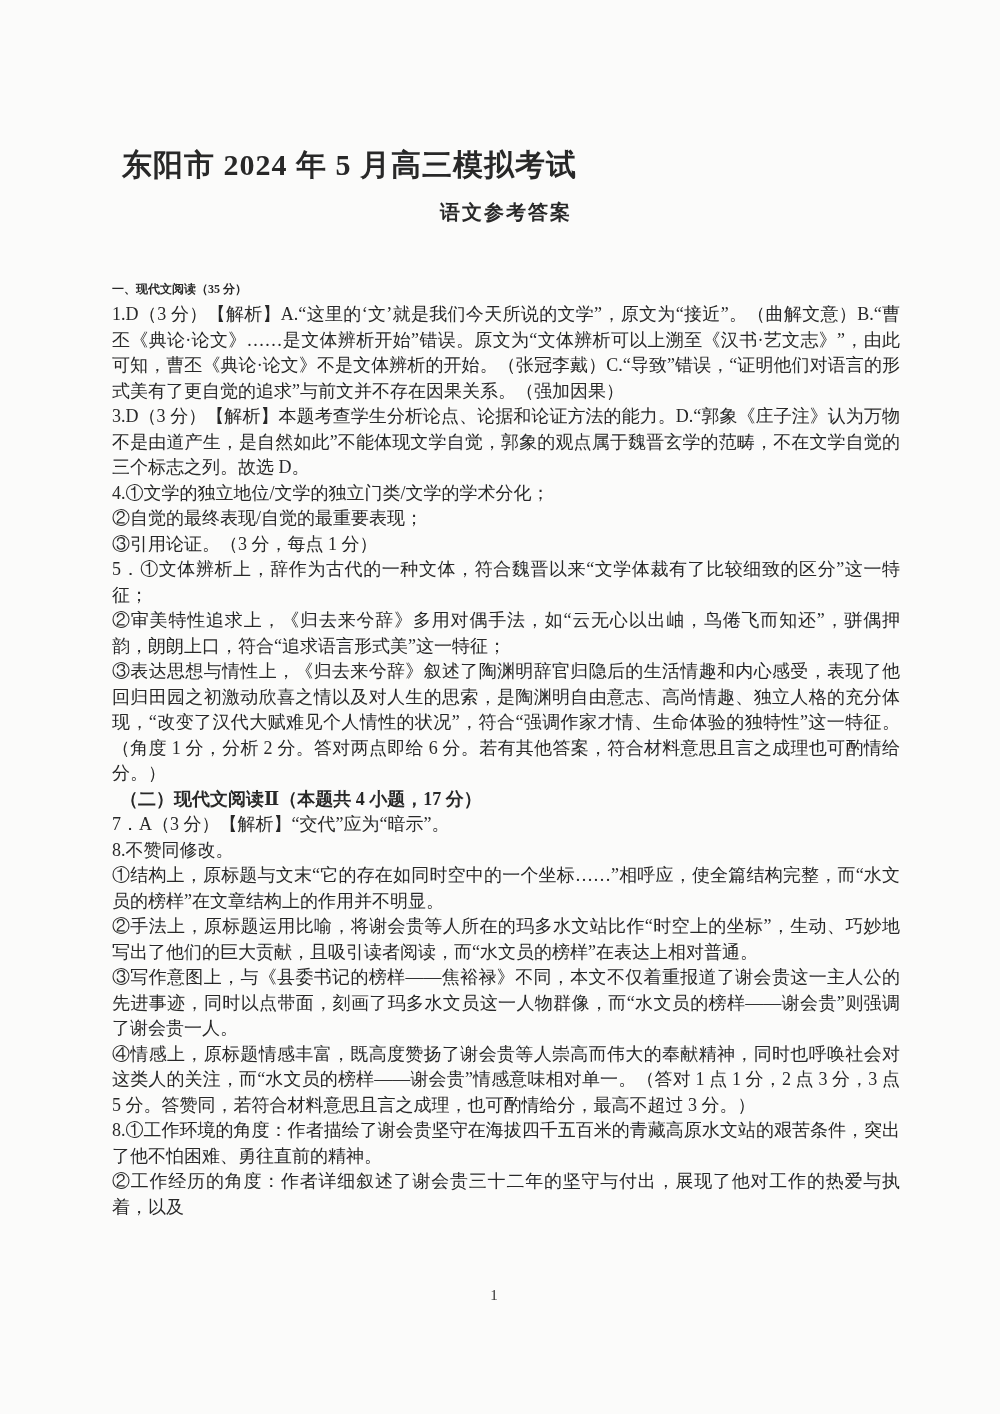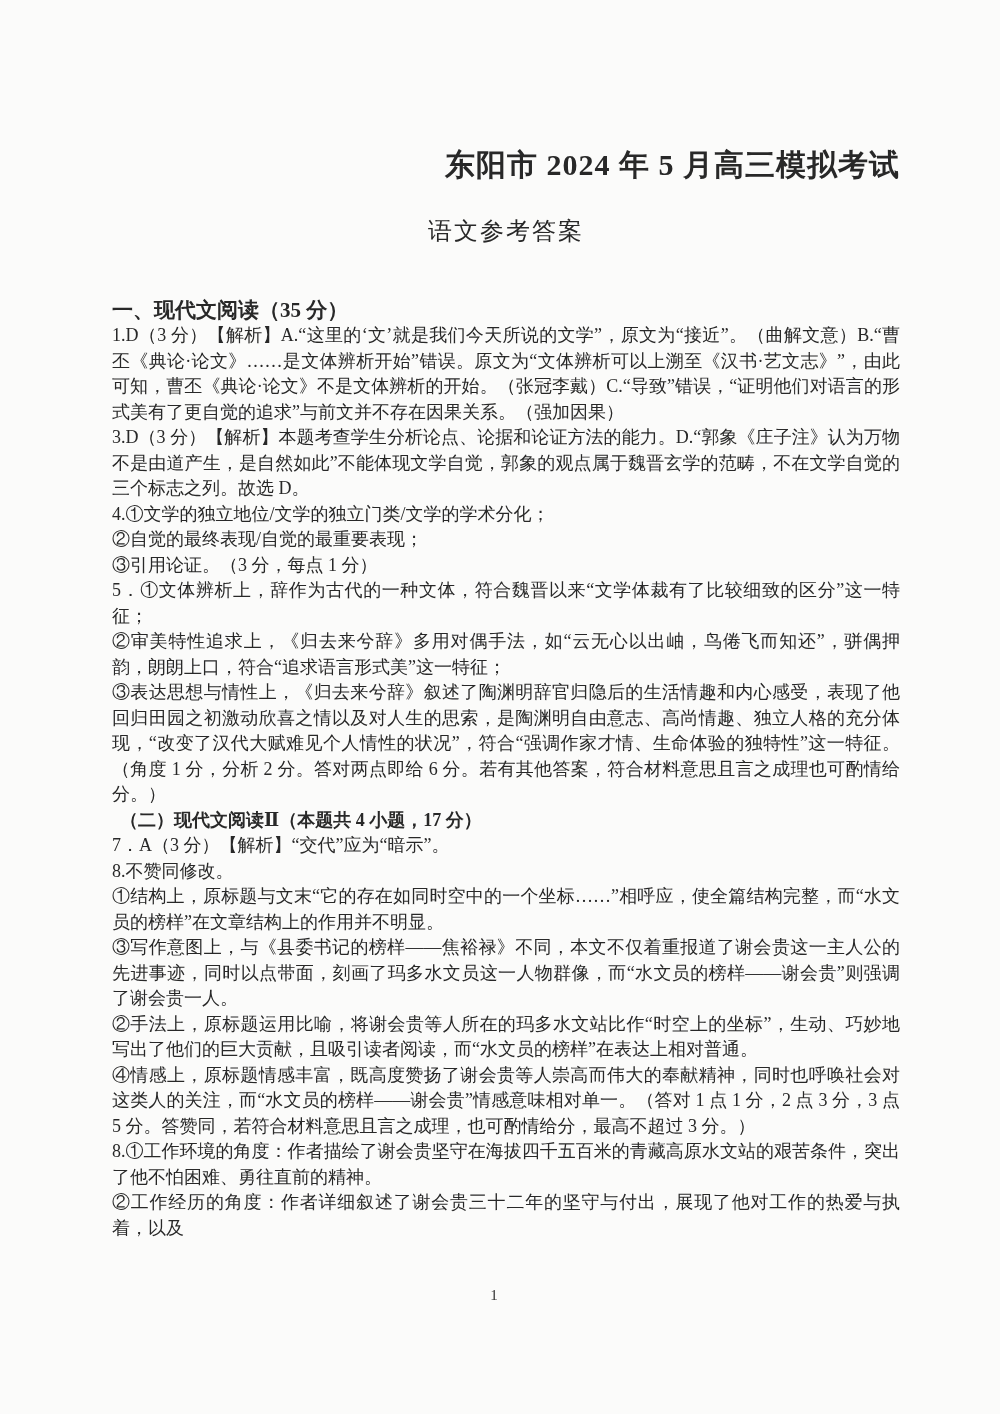--- a/index.html
+++ b/index.html
@@ -12,47 +12,47 @@
     width: 1000px;
     height: 1414px;
     margin: 0 auto;
     background: #fbfbfa;
     box-sizing: border-box;
     padding: 146px 100px 0 112px;
     color: #282828;
     overflow: hidden;
   }
   .doc-title {
-    text-align: right;
+    text-align: left;
     font-size: 30px;
     font-weight: bold;
     letter-spacing: 1px;
     line-height: 1.25;
     margin: 0 0 0 10px;
   }
   .doc-subtitle {
     text-align: center;
-    font-size: 24px;
-    font-weight: normal;
+    font-size: 20px;
+    font-weight: bold;
     letter-spacing: 2px;
     line-height: 1.25;
-    margin: 32px 0 0 0;
+    margin: 16px 0 0 0;
   }
   .content {
     margin-top: 52px;
     font-size: 18px;
     line-height: 25.5px;
     text-align: justify;
     text-justify: inter-character;
     word-break: break-all;
   }
   .content p { margin: 0; }
   .content .h1 {
     font-weight: bold;
-    font-size: 21px;
+    font-size: 12px;
   }
   .content .h2 {
     font-weight: bold;
     font-size: 18px;
     padding-left: 8px;
   }
   .page-number {
     position: absolute;
     left: 0;
     right: 12px;
@@ -77,22 +77,22 @@
     <p>4.①文学的独立地位/文学的独立门类/文学的学术分化；</p>
     <p>②自觉的最终表现/自觉的最重要表现；</p>
     <p>③引用论证。（3 分，每点 1 分）</p>
     <p>5．①文体辨析上，辞作为古代的一种文体，符合魏晋以来“文学体裁有了比较细致的区分”这一特征；</p>
     <p>②审美特性追求上，《归去来兮辞》多用对偶手法，如“云无心以出岫，鸟倦飞而知还”，骈偶押韵，朗朗上口，符合“追求语言形式美”这一特征；</p>
     <p>③表达思想与情性上，《归去来兮辞》叙述了陶渊明辞官归隐后的生活情趣和内心感受，表现了他回归田园之初激动欣喜之情以及对人生的思索，是陶渊明自由意志、高尚情趣、独立人格的充分体现，“改变了汉代大赋难见个人情性的状况”，符合“强调作家才情、生命体验的独特性”这一特征。（角度 1 分，分析 2 分。答对两点即给 6 分。若有其他答案，符合材料意思且言之成理也可酌情给分。）</p>
     <p class="h2">（二）现代文阅读Ⅱ（本题共 4 小题，17 分）</p>
     <p>7．A（3 分）【解析】“交代”应为“暗示”。</p>
     <p>8.不赞同修改。</p>
     <p>①结构上，原标题与文末“它的存在如同时空中的一个坐标……”相呼应，使全篇结构完整，而“水文员的榜样”在文章结构上的作用并不明显。</p>
+    <p>②手法上，原标题运用比喻，将谢会贵等人所在的玛多水文站比作“时空上的坐标”，生动、巧妙地写出了他们的巨大贡献，且吸引读者阅读，而“水文员的榜样”在表达上相对普通。</p>
     <p>③写作意图上，与《县委书记的榜样——焦裕禄》不同，本文不仅着重报道了谢会贵这一主人公的先进事迹，同时以点带面，刻画了玛多水文员这一人物群像，而“水文员的榜样——谢会贵”则强调了谢会贵一人。</p>
-    <p>②手法上，原标题运用比喻，将谢会贵等人所在的玛多水文站比作“时空上的坐标”，生动、巧妙地写出了他们的巨大贡献，且吸引读者阅读，而“水文员的榜样”在表达上相对普通。</p>
     <p>④情感上，原标题情感丰富，既高度赞扬了谢会贵等人崇高而伟大的奉献精神，同时也呼唤社会对这类人的关注，而“水文员的榜样——谢会贵”情感意味相对单一。（答对 1 点 1 分，2 点 3 分，3 点 5 分。答赞同，若符合材料意思且言之成理，也可酌情给分，最高不超过 3 分。）</p>
     <p>8.①工作环境的角度：作者描绘了谢会贵坚守在海拔四千五百米的青藏高原水文站的艰苦条件，突出了他不怕困难、勇往直前的精神。</p>
     <p>②工作经历的角度：作者详细叙述了谢会贵三十二年的坚守与付出，展现了他对工作的热爱与执着，以及</p>
   </div>
 
   <div class="page-number">1</div>
 
 </div>
 
 </body></html>

